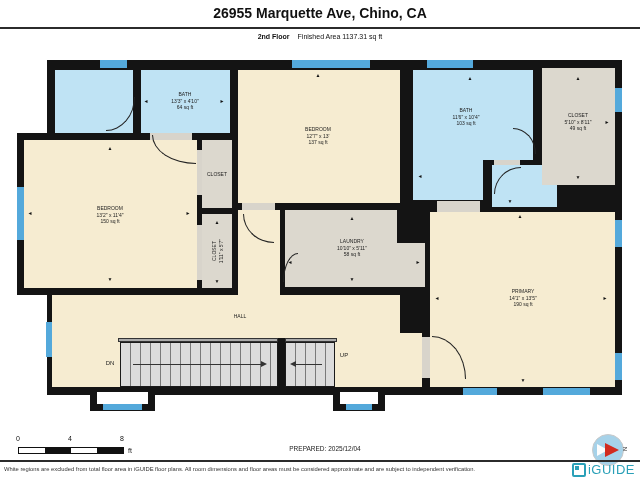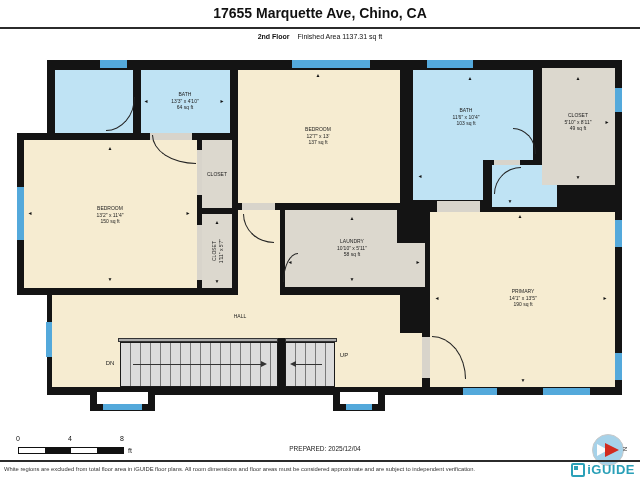--- a/index.html
+++ b/index.html
@@ -34,37 +34,37 @@
   .tri{width:0;height:0;position:absolute;}
   .hline{position:absolute;left:0;width:640px;height:2px;background:#2b2b2b;}
   .tick{position:absolute;transform:translate(-50%,0);font-size:7px;color:#111;}
   #title{position:absolute;top:5px;left:0;width:640px;text-align:center;
     font-size:14px;font-weight:bold;color:#111;}
   #subtitle{position:absolute;top:33px;left:0;width:640px;text-align:center;font-size:7px;color:#111;}
   #subtitle b{margin-right:8px;}
   #prepared{position:absolute;top:445px;left:325px;transform:translate(-50%,0);font-size:6.5px;color:#222;}
   #disclaimer{position:absolute;top:466px;left:4px;width:545px;font-size:5.8px;color:#333;}
   #brand{position:absolute;right:5px;top:462px;display:flex;align-items:center;gap:2px;
-    color:#2AA0B8;font-size:13px;font-weight:bold;letter-spacing:0.5px;}
+    color:#2AA0B8;font-size:13px;font-weight:normal;letter-spacing:0.5px;}
   #brand .mark{width:10px;height:10px;border:2px solid #2AA0B8;border-radius:2px;position:relative;}
   #brand .mark::after{content:"";position:absolute;left:1px;top:1px;width:4px;height:4px;background:#2AA0B8;}
   #compass{position:absolute;left:592px;top:434px;width:30px;height:30px;border-radius:50%;
     background:#A6D2E9;border:1px solid #c9c9c9;}
   #compass .w{position:absolute;left:4px;top:9px;border-top:6px solid transparent;
     border-bottom:6px solid transparent;border-left:11px solid #fdfdfd;}
   #compass .r{position:absolute;left:12px;top:8px;border-top:7px solid transparent;
     border-bottom:7px solid transparent;border-left:14px solid #D22B1F;}
   #north{position:absolute;left:623px;top:446px;font-size:6px;color:#333;transform:rotate(90deg);}
   .scalebar{position:absolute;left:18px;top:447px;width:104px;height:5px;border:1px solid #111;
     background:linear-gradient(90deg,#fff 0 26px,#111 26px 52px,#fff 52px 78px,#111 78px 104px);}
 </style>
 </head>
 <body>
 
-<div id="title">17655 Marquette Ave, Chino, CA</div>
+<div id="title">26955 Marquette Ave, Chino, CA</div>
 <div class="hline" style="top:27px;"></div>
 <div id="subtitle">
   <b>2nd Floor</b><span>Finished Area 1137.31 sq ft</span>
 </div>
 
 <div class="abs wall" style="left:47px;top:60px;width:575px;height:335px;"></div>
 <div class="abs wall" style="left:17px;top:133px;width:30px;height:162px;"></div>
 <div class="abs wall" style="left:90px;top:387px;width:65px;height:24px;"></div>
 <div class="abs wall" style="left:333px;top:387px;width:52px;height:24px;"></div>
 

